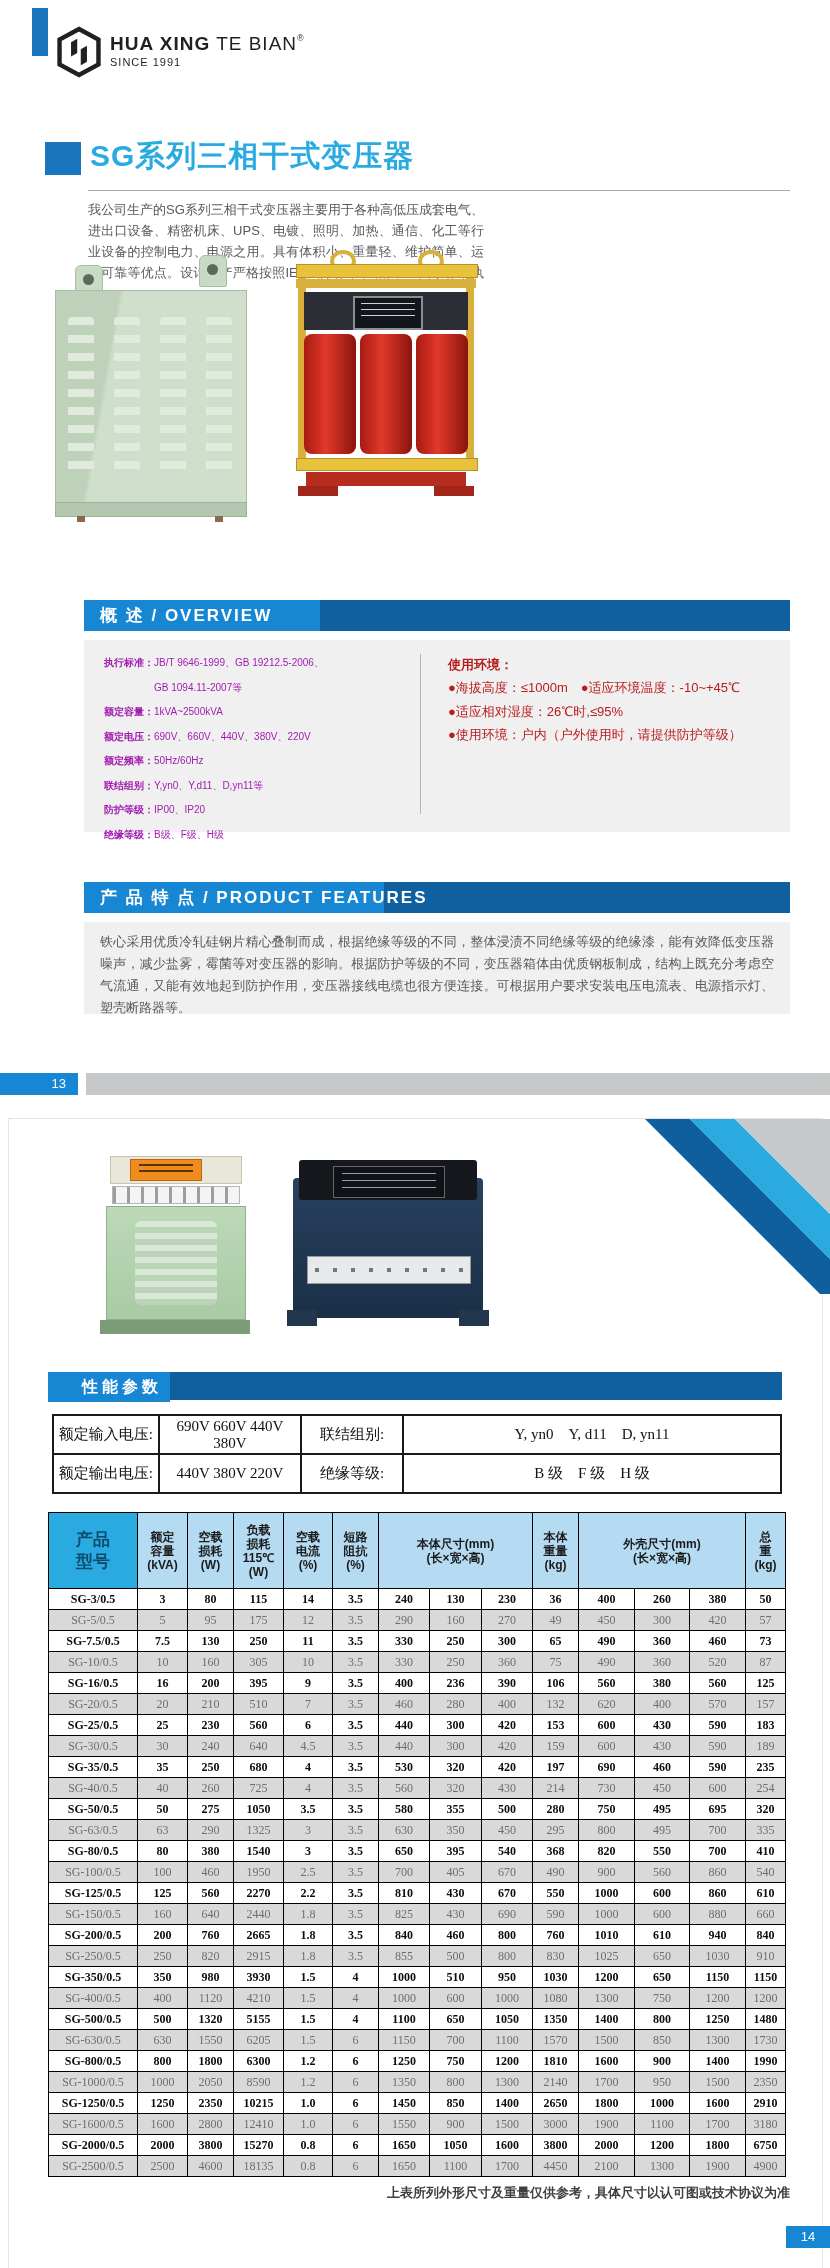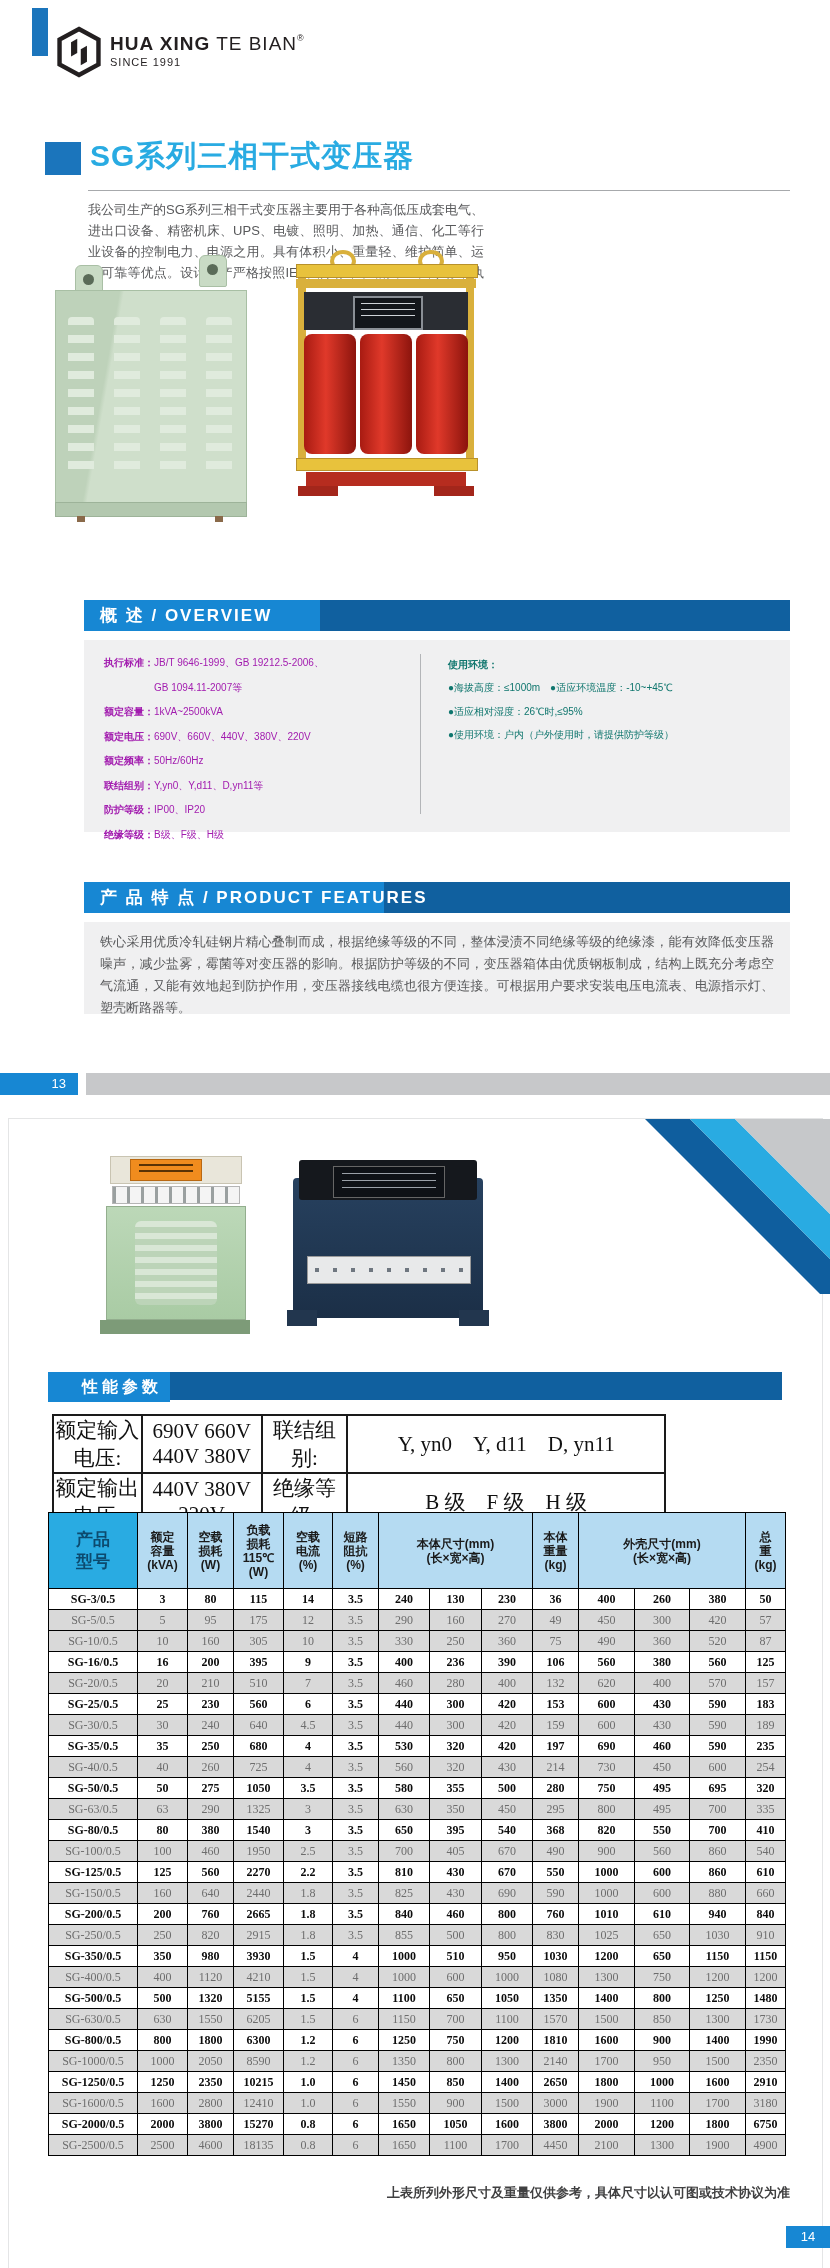--- a/index.html
+++ b/index.html
@@ -56,21 +56,21 @@
         letter-spacing:2px;line-height:31px;padding-left:16px;white-space:nowrap;}
   .overview-bar{left:84px;top:600px;width:706px;}
   .features-bar{left:84px;top:882px;width:706px;}
 
   .overview-box{left:84px;top:640px;width:706px;height:192px;background:#f0f0f1;}
   .spec-list{position:absolute;left:20px;top:11px;width:312px;}
   .spec-line{display:flex;font-size:10px;line-height:24.5px;color:#a21caf;}
   .spec-label{font-weight:bold;white-space:nowrap;}
   .spec-value{white-space:pre-line;}
   .v-divider{position:absolute;left:336px;top:14px;width:1px;height:160px;background:#b3b5b8;}
-  .env-col{position:absolute;left:364px;top:14px;width:330px;font-size:10px;color:#0f766e;}
+  .env-col{position:absolute;left:364px;top:14px;width:330px;font-size:13px;color:#b91c1c;}
   .env-title{font-weight:bold;line-height:22px;}
   .env-item{line-height:23.5px;}
 
   .features-box{left:84px;top:922px;width:706px;height:92px;background:#f0f0f1;}
   .features-text{padding:9px 16px;font-size:13px;line-height:22px;text-align:justify;color:#58595b;}
 
   .pagenum13-box{left:0;top:1073px;width:78px;height:22px;background:#1787d3;color:#fff;
         font-size:13px;line-height:22px;text-align:right;padding-right:12px;box-sizing:border-box;}
   .footer-gray{left:86px;top:1073px;width:744px;height:22px;background:#c7c8ca;}
 
@@ -103,22 +103,22 @@
   .p4-strip{position:absolute;left:14px;top:96px;width:162px;height:26px;background:#e8e9ea;border:1px solid #999;
             background-image:radial-gradient(circle 4px,#6f7780 60%,rgba(0,0,0,0) 61%);background-size:18px 100%;}
   .p4-foot{position:absolute;top:150px;width:30px;height:16px;background:#22364e;}
 
   .perf-bar{left:48px;top:1372px;width:734px;height:28px;background:#10609f;}
   .perf-bar .bright{position:absolute;left:0;top:0;width:122px;height:30px;background:#1787d3;}
   .perf-bar .bar-label{position:relative;color:#fff;font-weight:bold;font-size:16px;letter-spacing:4px;
         line-height:30px;padding-left:34px;white-space:nowrap;}
 
   table{border-collapse:collapse;}
-  .summary-table{position:absolute;left:52px;top:1414px;width:614px;table-layout:fixed;
-        font-family:"Liberation Serif","DejaVu Serif",serif;font-size:21px;color:#111;padding-left:6px;}
+  .summary-table{position:absolute;left:52px;top:1414px;width:730px;table-layout:fixed;
+        font-family:"Liberation Serif","DejaVu Serif",serif;font-size:15px;color:#111;padding-left:6px;}
   .summary-table td{border:2px solid #1a1a1a;text-align:center;height:37px;padding:0;}
 
   .spec-table{position:absolute;left:48px;top:1512px;width:737px;table-layout:fixed;
         font-family:"Liberation Serif","DejaVu Serif",serif;font-size:12px;color:#111;}
   .spec-table td,.spec-table th{border:1px solid #000;text-align:center;padding:0;overflow:hidden;}
   .spec-table thead th{height:75px;background:#b5dbf2;font-family:"Liberation Sans",sans-serif;
         font-weight:bold;font-size:12px;line-height:14px;white-space:pre-line;color:#1a1a1a;}
   .spec-table thead th.model-h{background:#29abe2;color:#0c4a6e;font-size:17px;line-height:22px;}
   .spec-table tbody td{height:20px;line-height:20px;white-space:nowrap;}
   .spec-table tr.row-light td{background:#ffffff;color:#0d0d0d;font-weight:bold;}
@@ -388,20 +388,36 @@
           <td>3.5</td>
           <td>290</td>
           <td>160</td>
           <td>270</td>
           <td>49</td>
           <td>450</td>
           <td>300</td>
           <td>420</td>
           <td>57</td>
         </tr>
+        <tr class="row-light">
+          <td>SG-7.5/0.5</td>
+          <td>7.5</td>
+          <td>130</td>
+          <td>250</td>
+          <td>11</td>
+          <td>3.5</td>
+          <td>330</td>
+          <td>250</td>
+          <td>300</td>
+          <td>65</td>
+          <td>490</td>
+          <td>360</td>
+          <td>460</td>
+          <td>73</td>
+        </tr>
         <tr class="row-dark">
           <td>SG-10/0.5</td>
           <td>10</td>
           <td>160</td>
           <td>305</td>
           <td>10</td>
           <td>3.5</td>
           <td>330</td>
           <td>250</td>
           <td>360</td>

